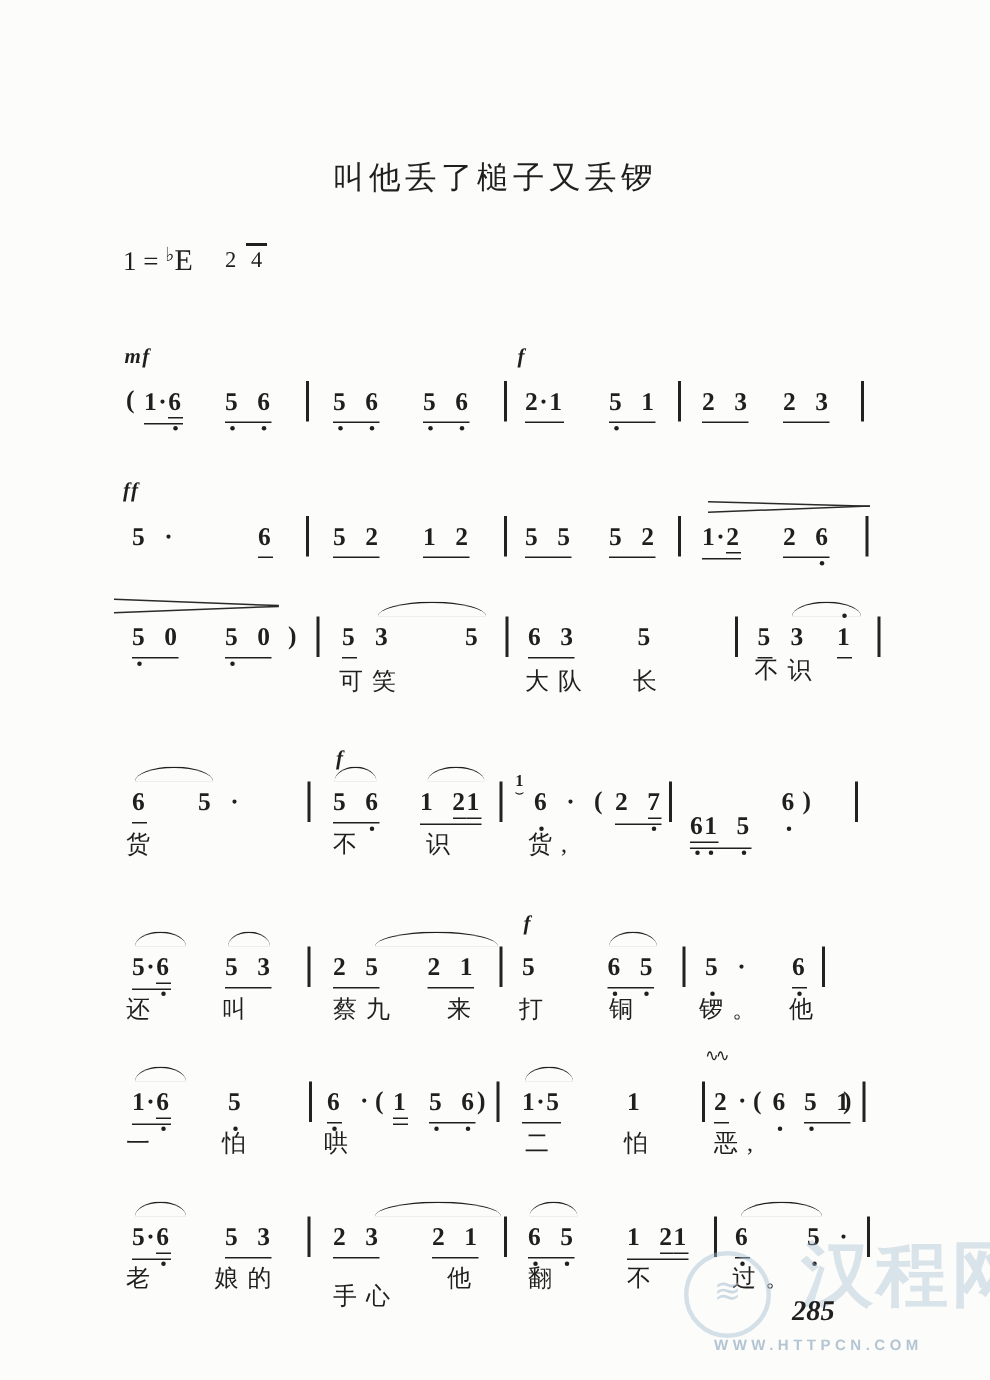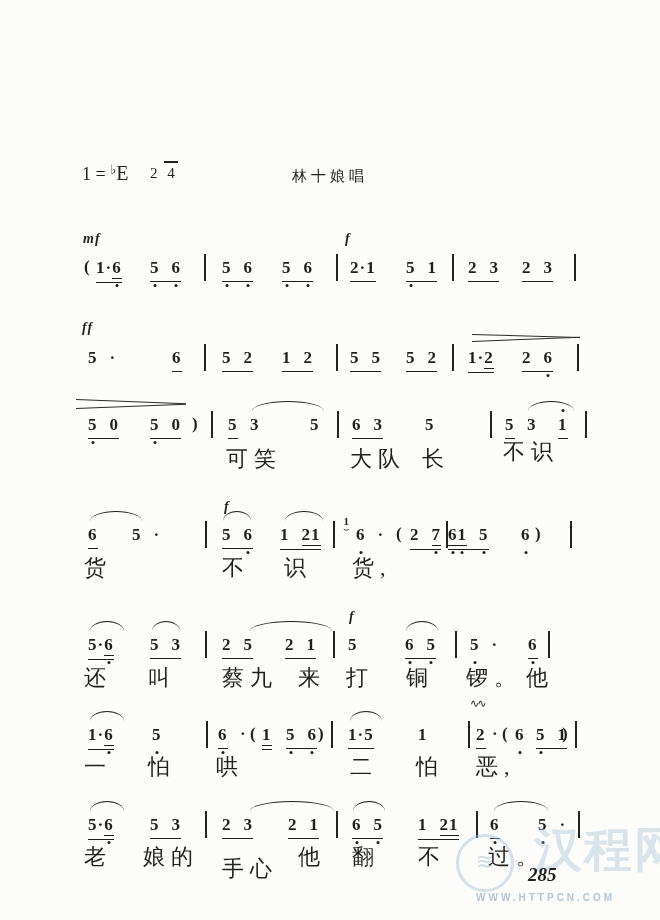--- a/index.html
+++ b/index.html
@@ -37,48 +37,48 @@
   .bar{top:-4px;width:1.6px;height:27px;background:#222;}
   .sym{font-weight:bold;font-size:17px;top:-1px;}
   .dyn{font-style:italic;font-weight:bold;font-size:14px;letter-spacing:1px;}
   .arc{height:9px;border-top:1.6px solid #1f1f1f;
        border-radius:50% 50% 0 0 / 100% 100% 0 0;}
   .wline{height:1.3px;background:#2a2a2a;transform-origin:left center;}
   .orn{font-size:11px;letter-spacing:-2px;font-family:"DejaVu Sans",sans-serif;}
   .grace{top:-9px;text-align:center;line-height:1;}
   .grace .gnum{display:block;font-size:11px;font-weight:bold;}
   .grace .gtie{display:block;font-size:10px;margin-top:-3px;}
-  .lyr{font-size:22px;letter-spacing:6px;white-space:pre;}
+  .lyr{font-size:16px;letter-spacing:6px;white-space:pre;}
   
   .page-num{position:absolute;left:528px;top:864px;font-size:19px;font-weight:bold;font-style:italic;}
   .wm-circle{position:absolute;left:456px;top:834px;width:52px;height:52px;border-radius:50%;
              border:3px solid rgba(165,190,210,.45);color:rgba(165,190,210,.55);
              text-align:center;line-height:50px;font-size:22px;font-family:"DejaVu Sans",sans-serif;}
   .wm-name{position:absolute;left:534px;top:818px;font-size:48px;font-weight:bold;
            color:rgba(165,190,210,.40);letter-spacing:2px;white-space:nowrap;}
   .wm-url{position:absolute;left:476px;top:892px;font-size:10px;letter-spacing:3px;
           color:rgba(140,168,190,.65);font-family:"Liberation Sans","DejaVu Sans",sans-serif;font-weight:bold;}
 </style>
 </head>
 <body>
 
 <div class="page">
 
+  <div class="title">叫他丢了槌子又丢锣</div>
 
   <div class="keysig">
     <span>1</span>
     <span>=</span>
     <span class="flat">♭</span><span class="tonic">E</span>
     <span class="meter">
       <span class="num">2</span>
       <span class="den">4</span>
     </span>
   </div>
 
-  <div class="credit">林十娘唱</div>
 
   <div>
       <div class="mline" style="top: 258px;">
         <div class="dyn" style="left: 83px; top: -27px;">mf</div>
         <div class="dyn" style="left: 345px; top: -27px;">f</div>
         <div class="sym" style="left: 84px;">(</div>
         <div class="note u" style="left: 96px;"><div class="ch">1</div><div class="ch">·</div><div class="ch dbl">6<div class="dotb"></div></div></div>
         <div class="note u" style="left: 150px;"><div class="ch">5<div class="dotb"></div></div><div class="ch sp">&nbsp;</div><div class="ch">6<div class="dotb"></div></div></div>
         <div class="bar" style="left: 204px;"></div>
         <div class="note u" style="left: 222px;"><div class="ch">5<div class="dotb"></div></div><div class="ch sp">&nbsp;</div><div class="ch">6<div class="dotb"></div></div></div>
@@ -145,21 +145,21 @@
         <div class="note u" style="left: 280px;"><div class="ch">1</div><div class="ch sp">&nbsp;</div><div class="ch dbl">2</div><div class="ch dbl">1</div></div>
         <div class="bar" style="left: 333px;"></div>
         <div class="grace" style="left: 343px;">
           <div class="gnum">1</div>
           <div class="gtie">⌣</div>
         </div>
         <div class="note" style="left: 356px;"><div class="ch">6<div class="dotb"></div></div><div class="ch sp">&nbsp;</div><div class="ch">·</div></div>
         <div class="sym" style="left: 396px;">(</div>
         <div class="note u" style="left: 410px;"><div class="ch">2</div><div class="ch sp">&nbsp;</div><div class="ch dbl">7<div class="dotb"></div></div></div>
         <div class="bar" style="left: 446px;"></div>
-        <div class="note u" style="left: 448px;"><div class="ch dbl">6<div class="dotb"></div></div><div class="ch dbl">1<div class="dotb"></div></div><div class="ch sp">&nbsp;</div><div class="ch">5<div class="dotb"></div></div></div>
+        <div class="note u" style="left: 460px; margin-top: 16px;"><div class="ch dbl">6<div class="dotb"></div></div><div class="ch dbl">1<div class="dotb"></div></div><div class="ch sp">&nbsp;</div><div class="ch">5<div class="dotb"></div></div></div>
         <div class="note" style="left: 521px;"><div class="ch">6<div class="dotb"></div></div></div>
         <div class="sym" style="left: 535px;">)</div>
         <div class="bar" style="left: 570px;"></div>
         <div class="lyr" style="left: 84px; top: 28px;">货</div>
         <div class="lyr" style="left: 222px; top: 28px;">不</div>
         <div class="lyr" style="left: 284px; top: 28px;">识</div>
         <div class="lyr" style="left: 352px; top: 28px;">货,</div>
       </div>
       <div class="mline" style="top: 635px;">
         <div class="dyn" style="left: 349px; top: -26px;">f</div>

